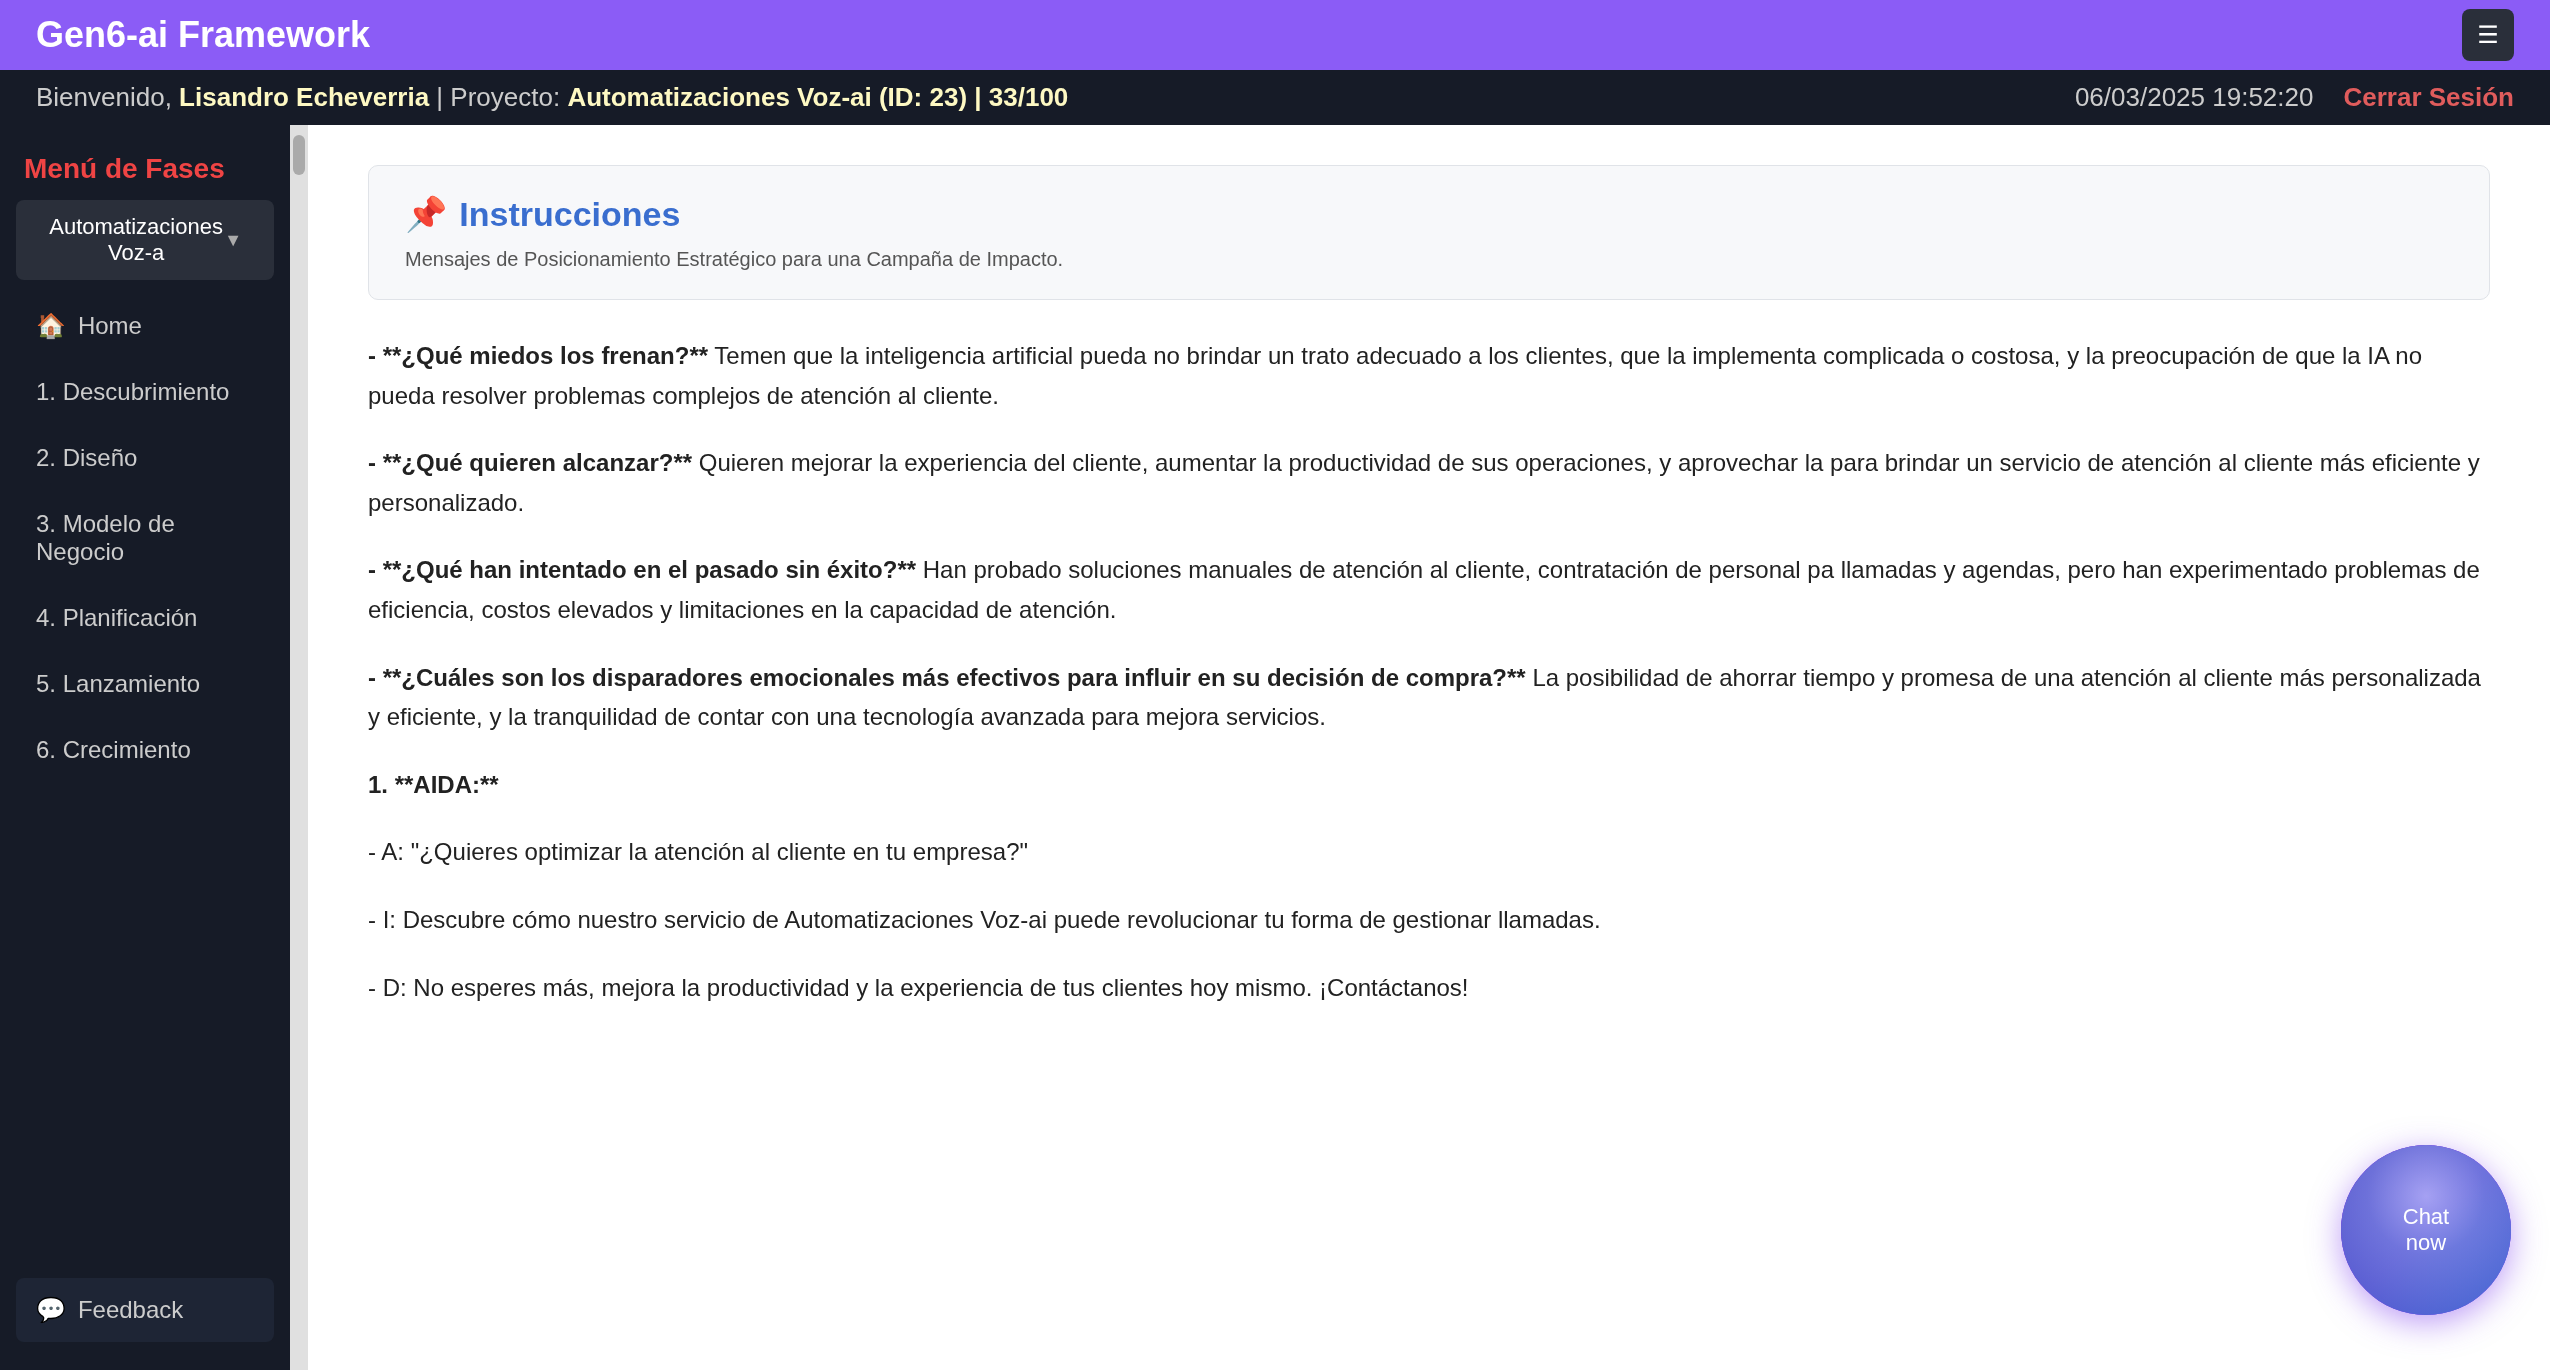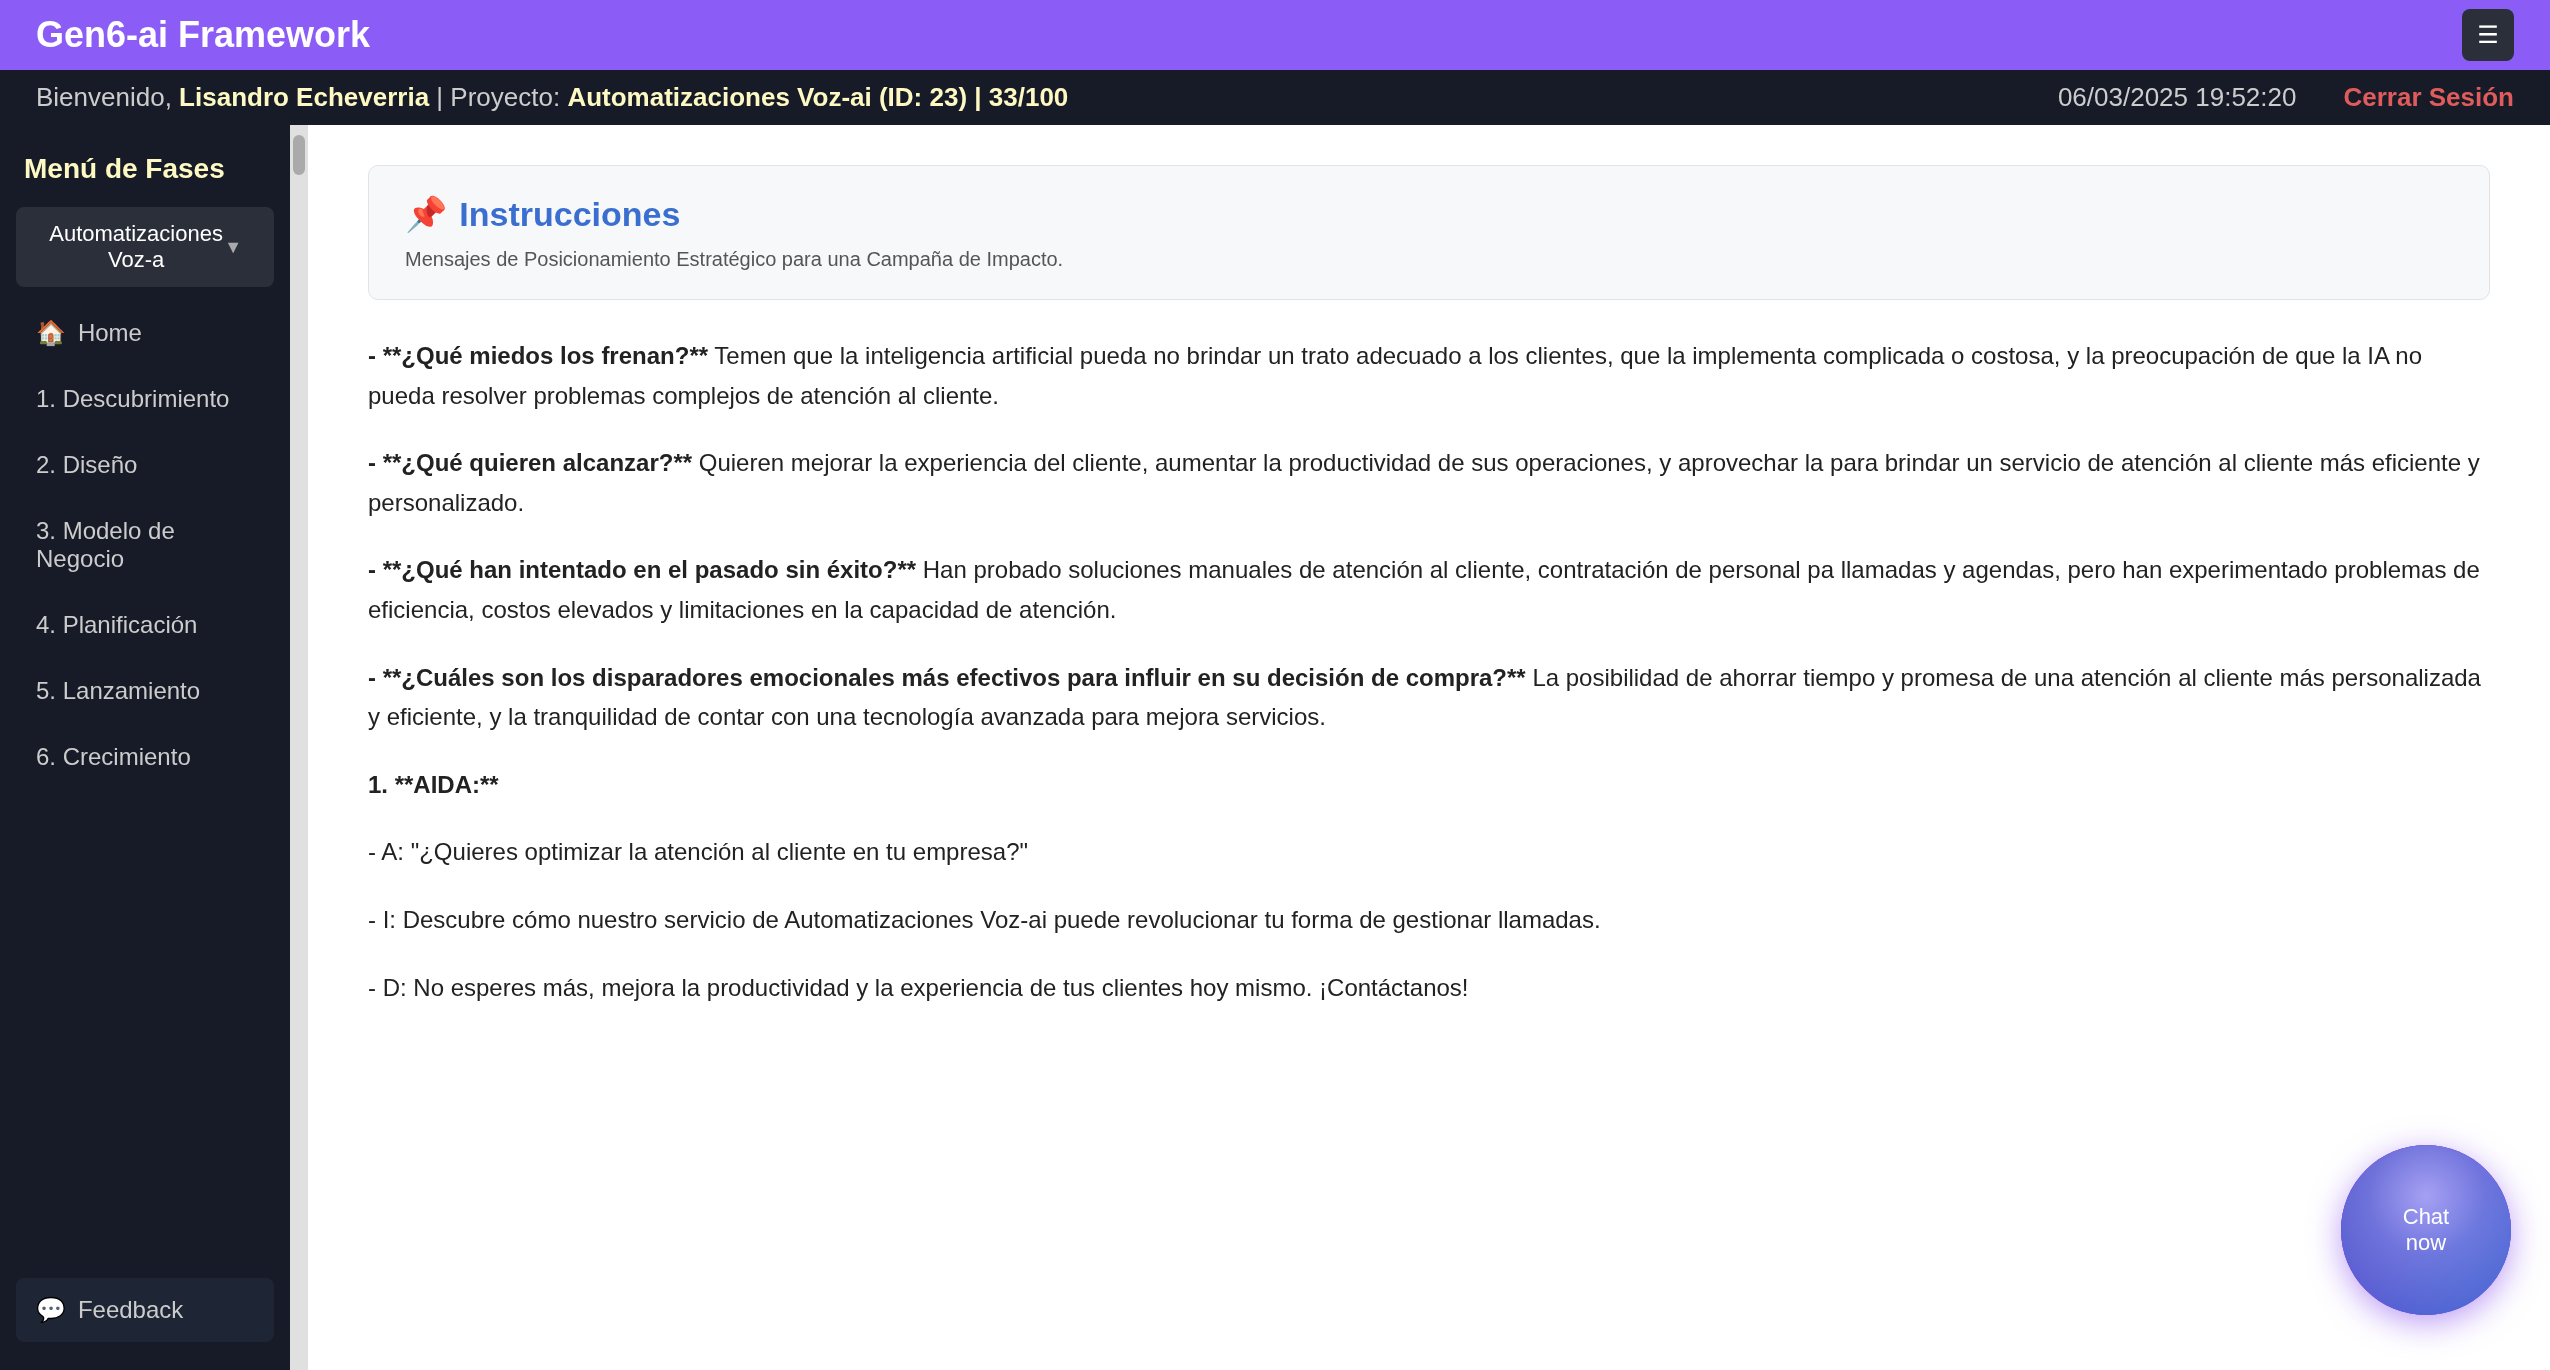--- a/index.html
+++ b/index.html
@@ -33,21 +33,21 @@
       color: #ccc;
       height: 55px;
       display: flex;
       align-items: center;
       justify-content: space-between;
       padding: 0 36px;
       font-size: 26px;
     }
     .subtitle-bar .welcome { color: #ccc; }
     .subtitle-bar .welcome strong { color: #fef9c3; }
-    .subtitle-bar .right { display: flex; align-items: flex-end; gap: 47px; }
+    .subtitle-bar .right { display: flex; align-items: flex-end; gap: 30px; }
     .subtitle-bar .datetime { color: #ccc; }
     .subtitle-bar .logout { color: #e05c5c; font-weight: 600; cursor: pointer; }
 
     
     .layout {
       display: flex;
       height: calc(1370px - 125px);
     }
 
     
@@ -55,24 +55,24 @@
       background: #161b27;
       width: 290px;
       min-width: 290px;
       display: flex;
       flex-direction: column;
       padding: 28px 16px;
       gap: 6px;
       overflow-y: auto;
     }
     .sidebar-section-title {
-      color: #fef9c3;
+      color: #ef4444;
       font-size: 28px;
       font-weight: 700;
-      margin-bottom: 16px;
+      margin-bottom: 9px;
       padding-left: 8px;
     }
     .sidebar-dropdown {
       background: #2a2f3a;
       color: white;
       border: none;
       border-radius: 8px;
       padding: 14px 32px;
       font-size: 22px;
       width: 100%;

